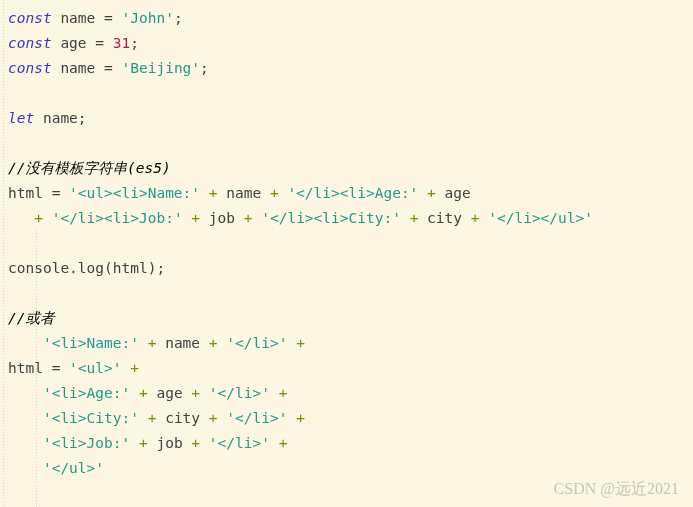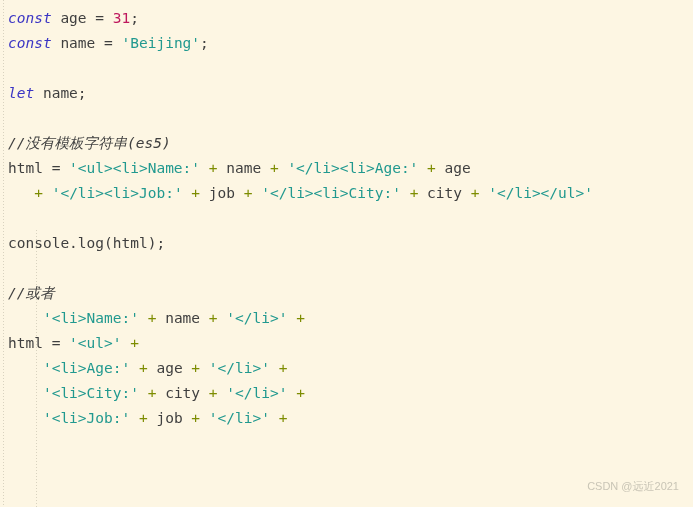--- a/index.html
+++ b/index.html
@@ -51,56 +51,58 @@
     color: #3F3F3F;
     letter-spacing: 0px;
   }
 
   .kw   { color: #3B35C4; font-style: italic; }
   .str  { color: #21998F; }
   .num  { color: #be185d; }
   .op   { color: #7D8C00; }
   .pln  { color: #3F3F3F; }
   .pun  { color: #3F3F3F; }
-  .com  { color: #404040; font-style: italic; }
+  .com  { color: #000000; font-style: italic; }
 
   .watermark {
     position: absolute;
     right: 14px;
     top: 479px;
-    font-family: Liberation Sans, sans-serif;
-    font-size: 11px;
+    font-family: Liberation Serif, serif;
+    font-size: 16px;
     color: #C9C5B6;
     white-space: pre;
     z-index: 3;
   }
 </style>
 </head>
 <body>
 
 <div id="editor">
 
   <div class="guide guide-0"></div>
   <div class="guide guide-1"></div>
 
   <div class="code-lines" id="code-lines">
+      <div class="line"><span class="kw">const</span><span class="pln"> name = </span><span class="str">'John'</span><span class="pun">;</span></div>
       <div class="line"><span class="kw">const</span><span class="pln"> age = </span><span class="num">31</span><span class="pun">;</span></div>
       <div class="line"><span class="kw">const</span><span class="pln"> name = </span><span class="str">'Beijing'</span><span class="pun">;</span></div>
       <div class="line">&nbsp;</div>
       <div class="line"><span class="kw">let</span><span class="pln"> name;</span></div>
       <div class="line">&nbsp;</div>
       <div class="line"><span class="com">//没有模板字符串(es5)</span></div>
       <div class="line"><span class="pln">html = </span><span class="str">'&lt;ul&gt;&lt;li&gt;Name:'</span><span class="pln"> </span><span class="op">+</span><span class="pln"> name </span><span class="op">+</span><span class="pln"> </span><span class="str">'&lt;/li&gt;&lt;li&gt;Age:'</span><span class="pln"> </span><span class="op">+</span><span class="pln"> age</span></div>
       <div class="line"><span class="pln">   </span><span class="op">+</span><span class="pln"> </span><span class="str">'&lt;/li&gt;&lt;li&gt;Job:'</span><span class="pln"> </span><span class="op">+</span><span class="pln"> job </span><span class="op">+</span><span class="pln"> </span><span class="str">'&lt;/li&gt;&lt;li&gt;City:'</span><span class="pln"> </span><span class="op">+</span><span class="pln"> city </span><span class="op">+</span><span class="pln"> </span><span class="str">'&lt;/li&gt;&lt;/ul&gt;'</span></div>
       <div class="line">&nbsp;</div>
       <div class="line"><span class="pln">console.log(html);</span></div>
       <div class="line">&nbsp;</div>
       <div class="line"><span class="com">//或者</span></div>
       <div class="line"><span class="pln">    </span><span class="str">'&lt;li&gt;Name:'</span><span class="pln"> </span><span class="op">+</span><span class="pln"> name </span><span class="op">+</span><span class="pln"> </span><span class="str">'&lt;/li&gt;'</span><span class="pln"> </span><span class="op">+</span></div>
       <div class="line"><span class="pln">html = </span><span class="str">'&lt;ul&gt;'</span><span class="pln"> </span><span class="op">+</span></div>
       <div class="line"><span class="pln">    </span><span class="str">'&lt;li&gt;Age:'</span><span class="pln"> </span><span class="op">+</span><span class="pln"> age </span><span class="op">+</span><span class="pln"> </span><span class="str">'&lt;/li&gt;'</span><span class="pln"> </span><span class="op">+</span></div>
       <div class="line"><span class="pln">    </span><span class="str">'&lt;li&gt;City:'</span><span class="pln"> </span><span class="op">+</span><span class="pln"> city </span><span class="op">+</span><span class="pln"> </span><span class="str">'&lt;/li&gt;'</span><span class="pln"> </span><span class="op">+</span></div>
       <div class="line"><span class="pln">    </span><span class="str">'&lt;li&gt;Job:'</span><span class="pln"> </span><span class="op">+</span><span class="pln"> job </span><span class="op">+</span><span class="pln"> </span><span class="str">'&lt;/li&gt;'</span><span class="pln"> </span><span class="op">+</span></div>
+      <div class="line"><span class="pln">    </span><span class="str">'&lt;/ul&gt;'</span></div>
     </div>
 
   <div class="watermark">CSDN @远近2021</div>
 
 </div>
 
 </body></html>

